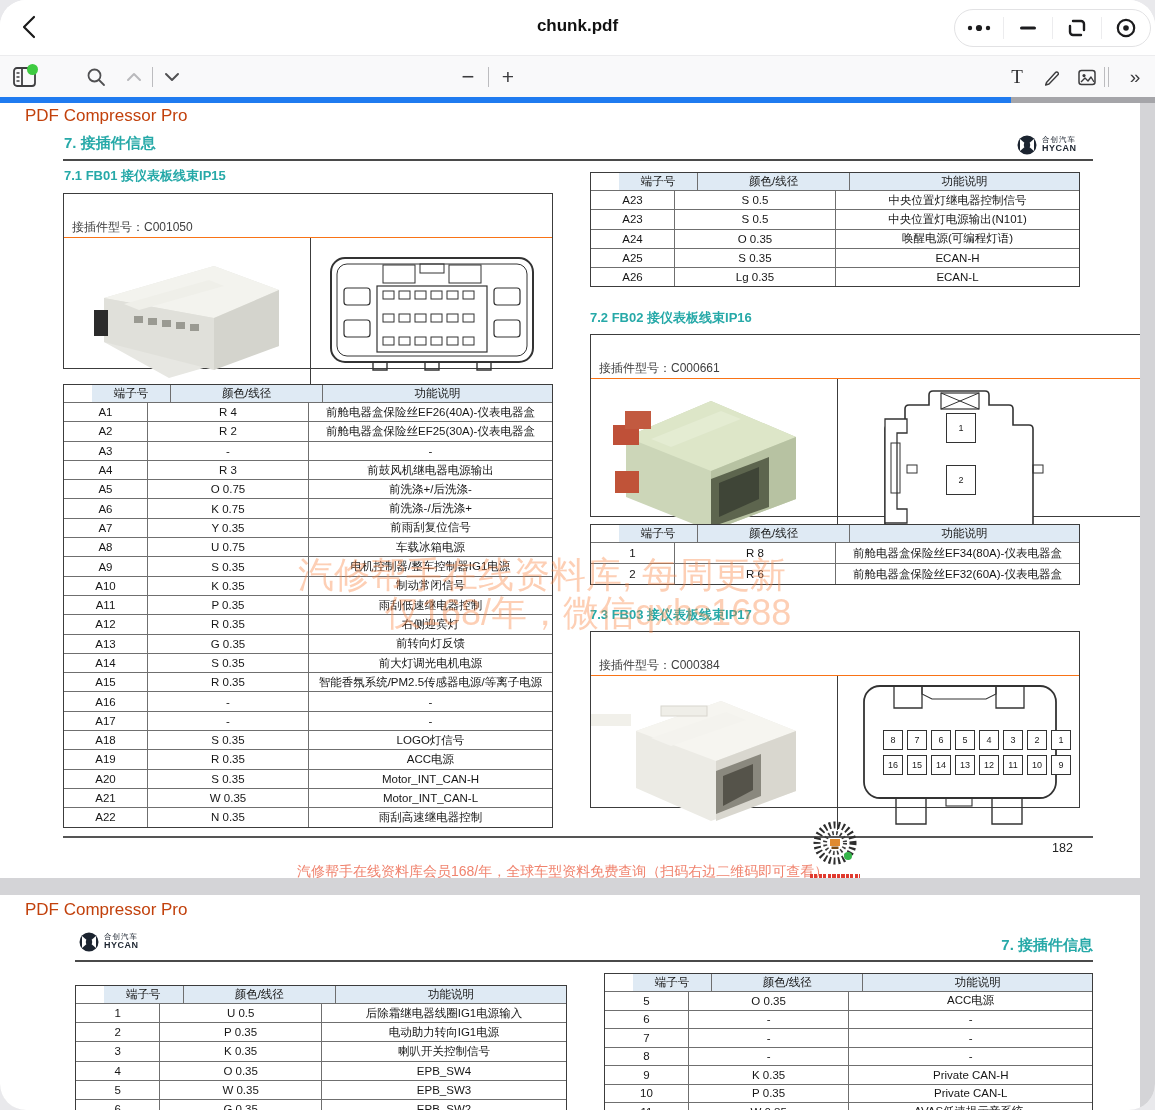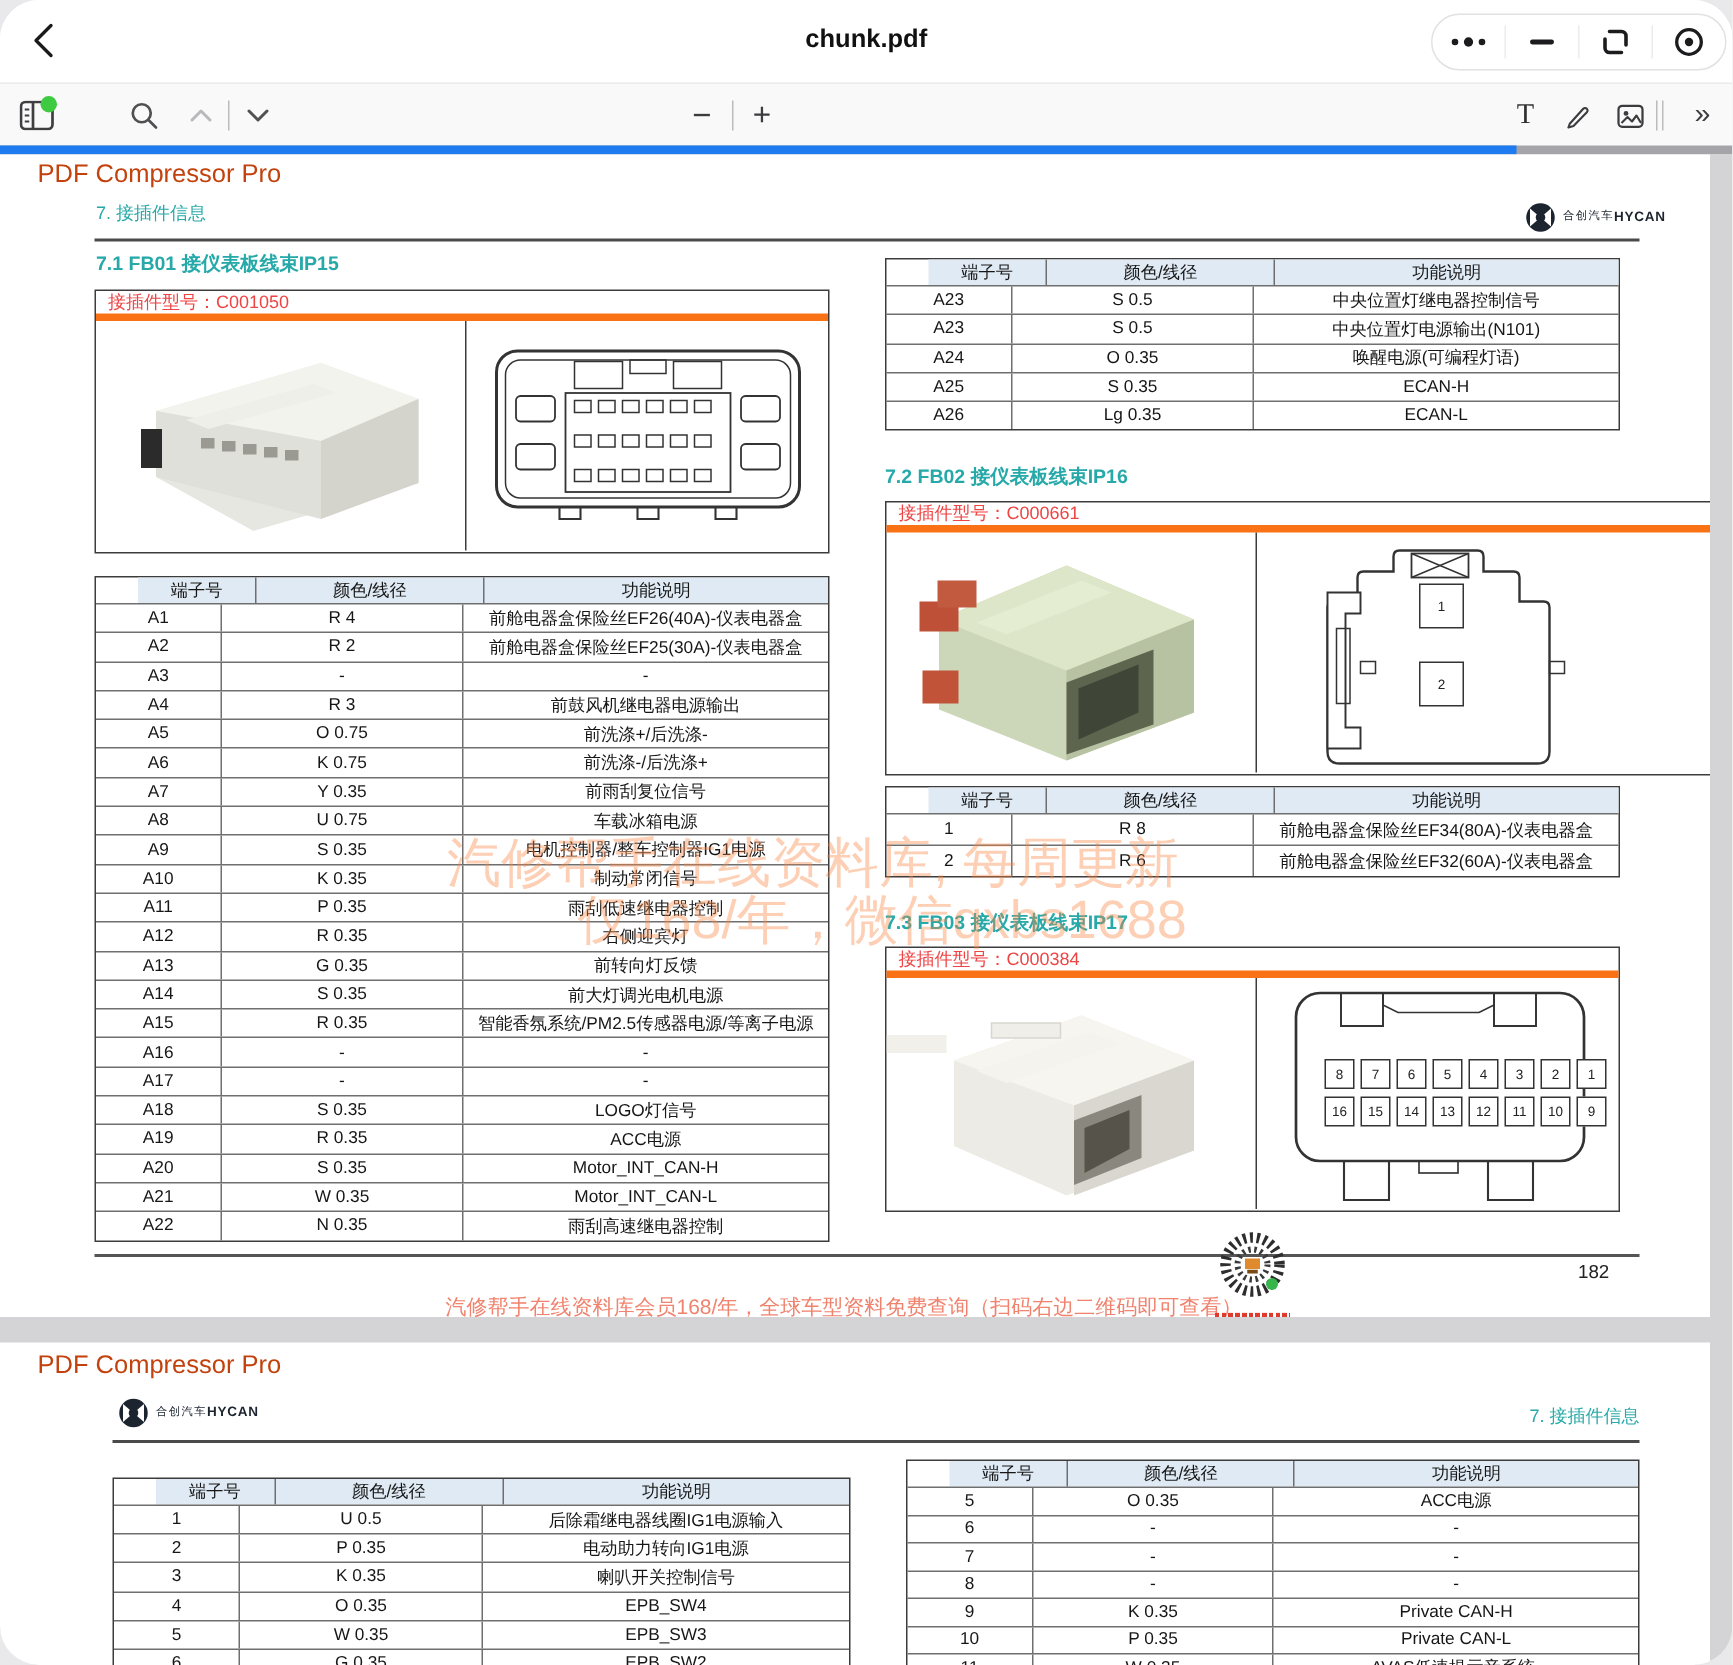--- a/index.html
+++ b/index.html
@@ -31,32 +31,32 @@
   .progress { position:absolute; left:0; top:97px; width:1155px; height:6px; background:#a5a5a9; }
   .progress-fill { width:87.5%; height:100%; background:#1f7bf0; }
 
   
   .viewer { position:absolute; left:0; top:103px; width:1155px; height:1007px; background:#d4d4d7; }
   .page { position:absolute; left:0; width:1140px; background:#fff; overflow:hidden; }
   .page1 { top:0; height:775px; }
   .page2 { top:792px; height:215px; }
 
   .banner { position:absolute; font-size:17px; color:#c2410c; }
-  .sec-heading { position:absolute; font-size:12px; font-weight:400; color:#26a9a8; }
+  .sec-heading { position:absolute; font-size:15px; font-weight:700; color:#26a9a8; }
   .sub-heading { position:absolute; font-size:13px; font-weight:700; color:#26a9a8; }
   .rule { position:absolute; height:2px; background:#4a4a4a; }
 
   .logo { position:absolute; display:flex; align-items:center; gap:4px; }
-  .logo-text { display:flex; flex-direction:row; line-height:1.05; }
+  .logo-text { display:flex; flex-direction:column; line-height:1.05; }
   .logo-text .cn { font-size:7.5px; color:#1c2430; letter-spacing:1px; }
   .logo-text .en { font-size:9px; font-weight:700; color:#1c2430; letter-spacing:.5px; }
 
   
   .connbox { position:absolute; border:1.3px solid #3c3c3c; background:#fff; }
-  .model { height:20px; border-bottom:5px solid #f97316; display:flex; align-items:center; padding-left:8px; font-size:12px; color:#ef4444; }
+  .model { height:20px; border-bottom:1px solid #f97316; display:flex; align-items:center; padding-left:8px; font-size:12px; color:#404040;margin-top:24px; }
   .imgrow { display:flex; height:calc(100% - 21px); }
   .imgrow .cell { position:relative; height:100%; }
   .imgrow .cell.photo { width:247px; border-right:1px solid #3c3c3c; }
   .imgrow .cell.draw { flex:1; }
   .imgrow svg { position:absolute; inset:0; }
 
   
   .ptable { position:absolute; border:1.3px solid #3c3c3c; background:#fff; }
   .trow { display:flex; border-top:1px solid #6f6f6f; }
   .trow:first-child { border-top:none;margin-left:28px; }

